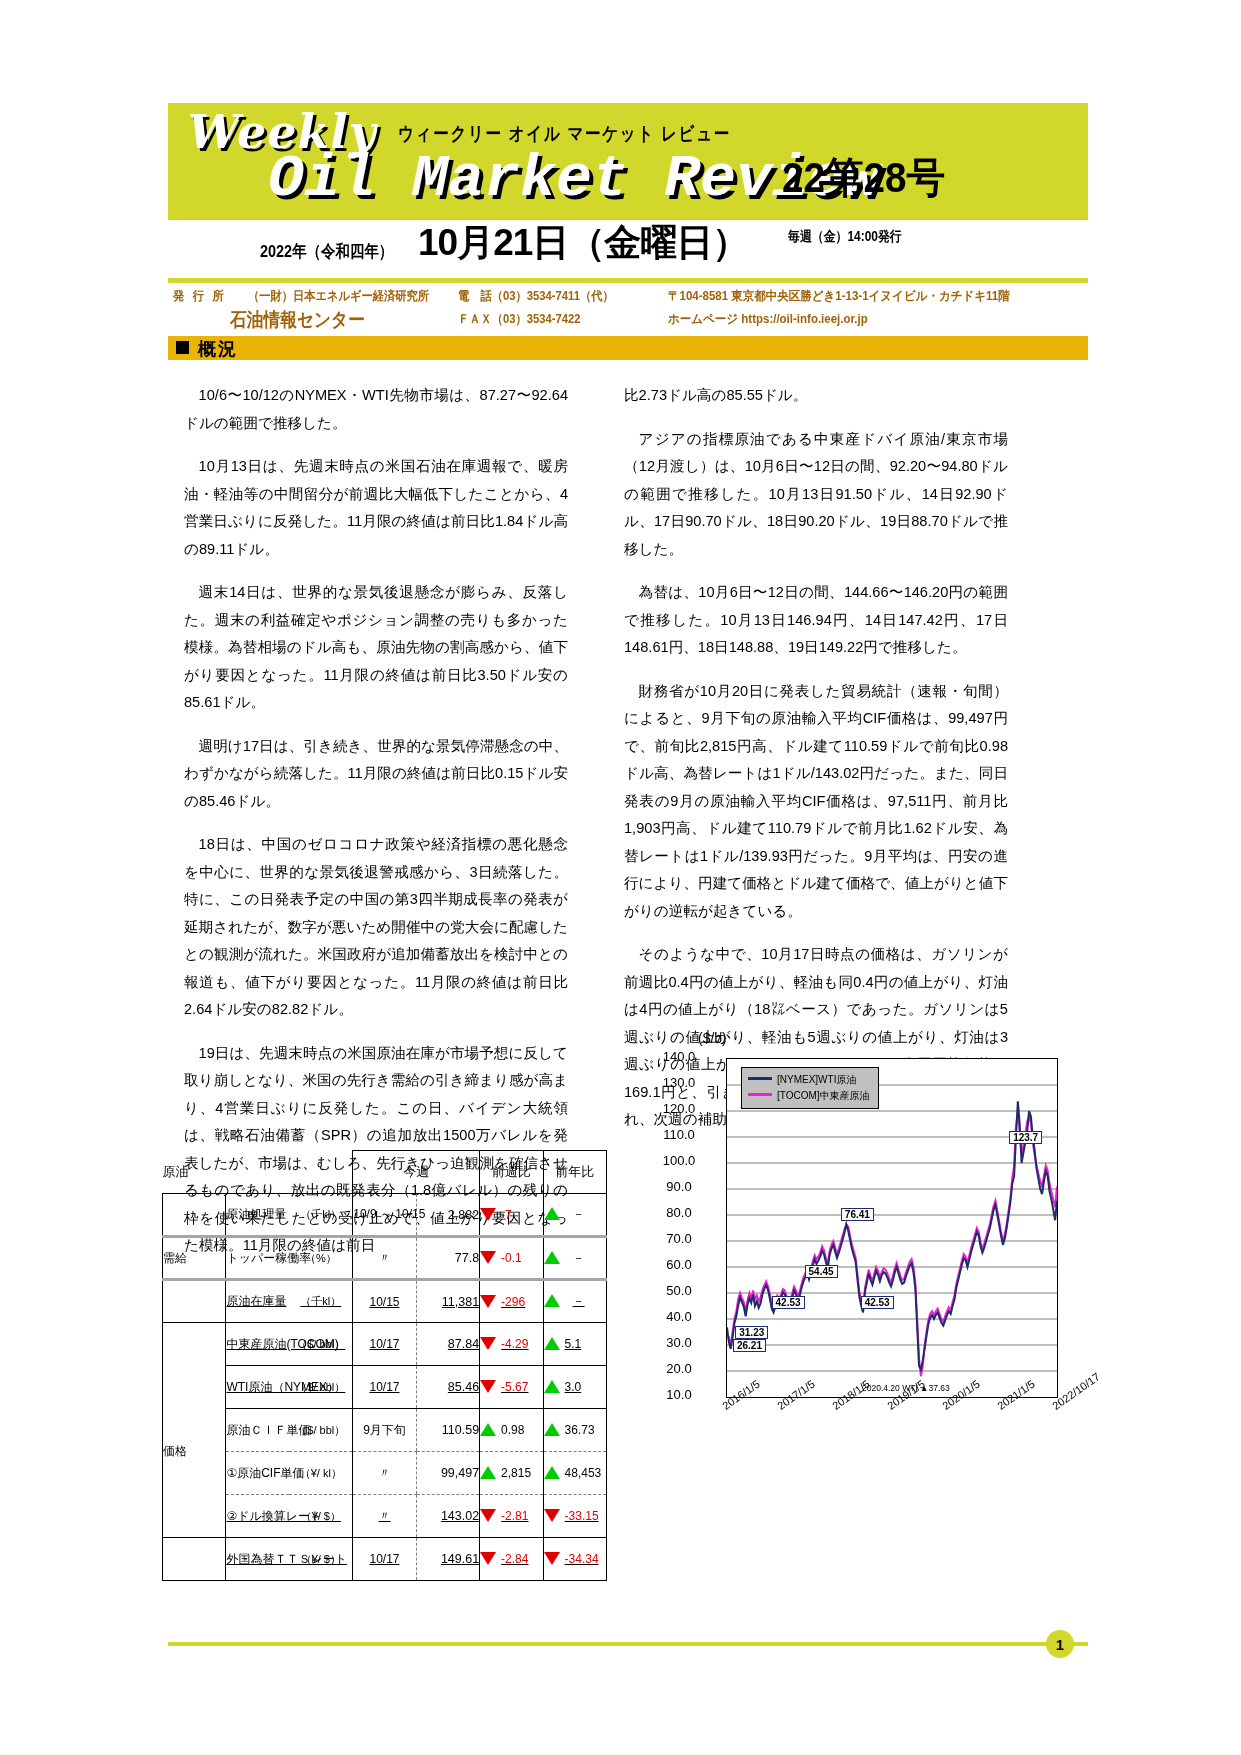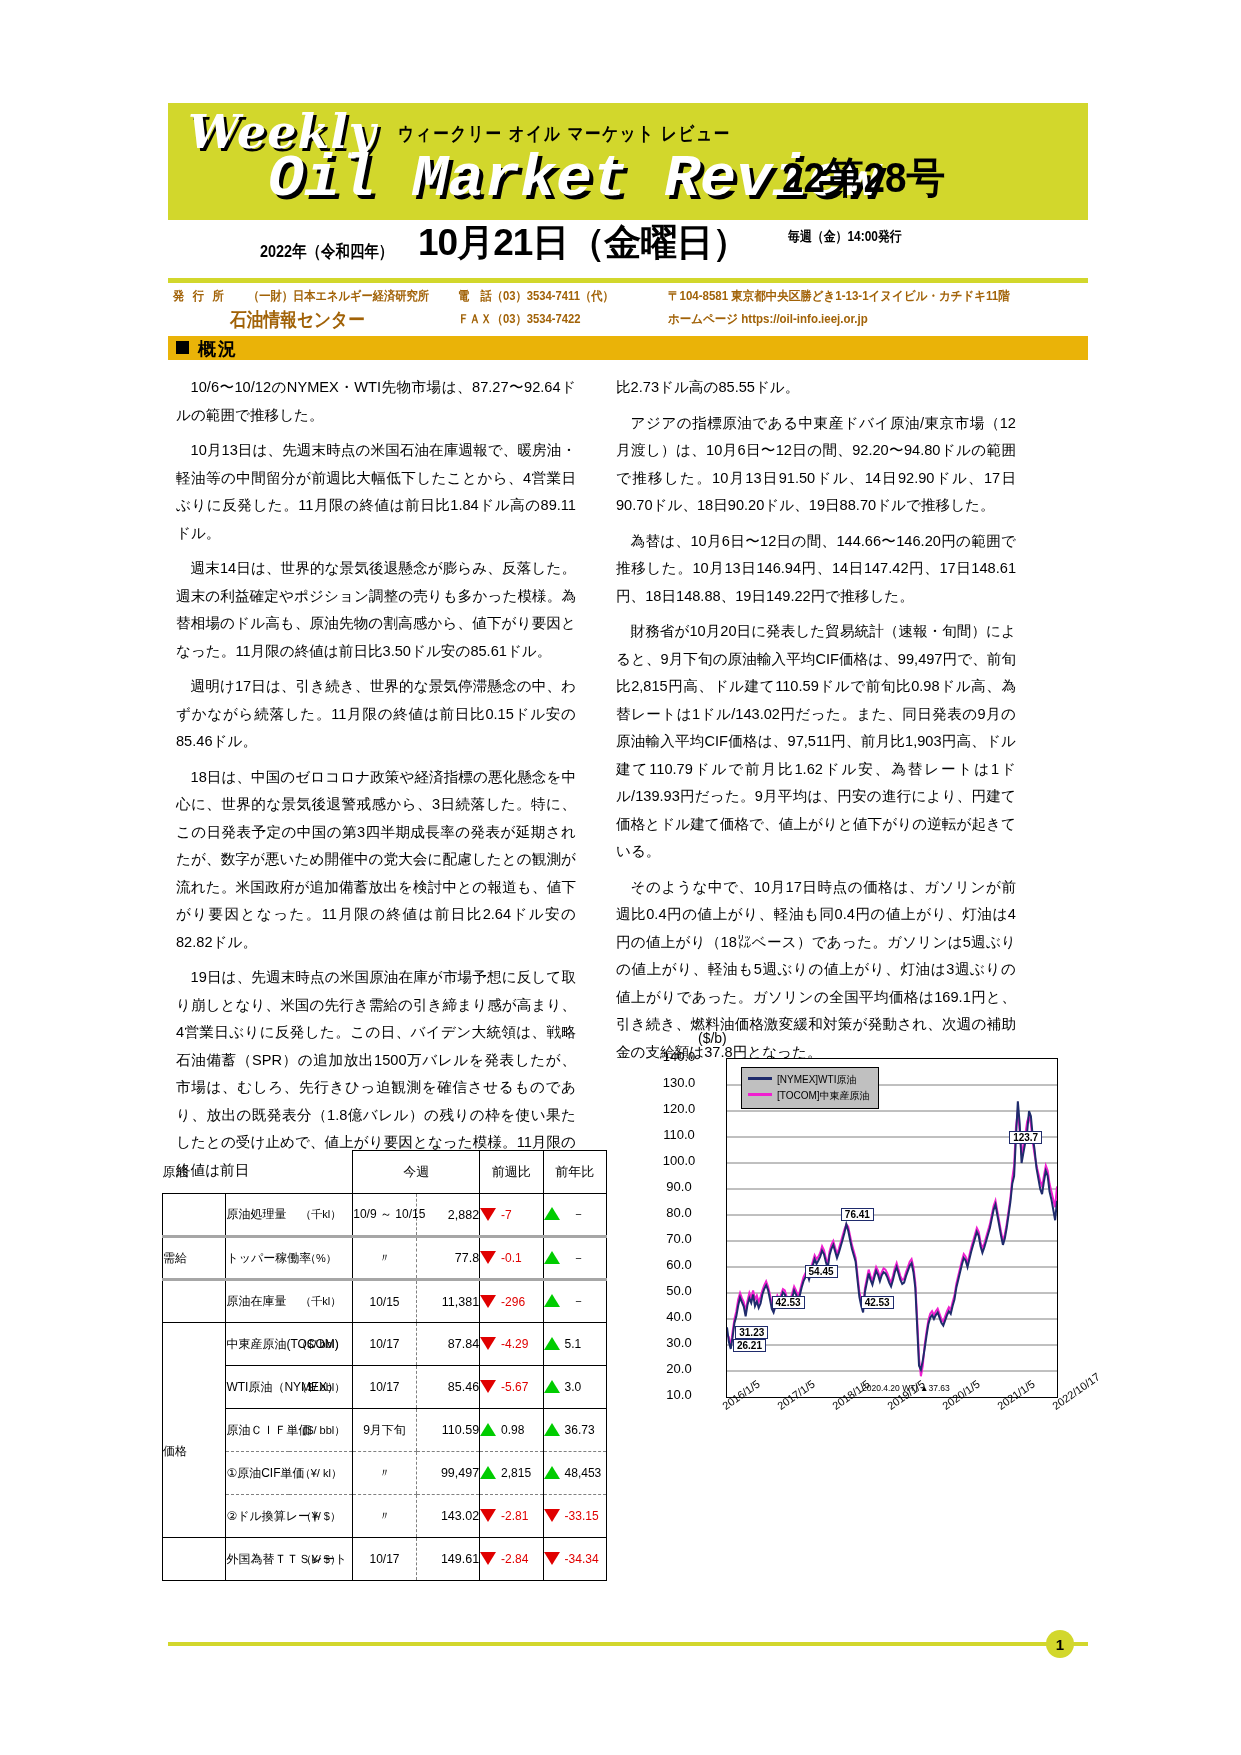--- a/index.html
+++ b/index.html
@@ -128,21 +128,21 @@
     letter-spacing:2px;
   }
 
   
   .col{
     position:absolute;top:366px;width:416px;
     font-size:14.6px;line-height:27.5px;color:#000;
     text-align:justify;
     font-family:"Liberation Sans","DejaVu Sans",sans-serif;
   }
-  .col p{margin:8px;text-indent:1em;}
+  .col p{margin:16px;text-indent:1em;}
   .col-left{left:168px;}
   .col-right{left:608px;}
 
   
   .tbl-wrap{
     position:absolute;left:162px;top:1150px;
     width:445px;
   }
   table.oil{
     border-collapse:collapse;
@@ -160,21 +160,21 @@
   .c-unit{width:52px;text-align:center;font-size:11px;white-space:nowrap;}
   .c-date{width:74px;text-align:center;font-size:12px;white-space:nowrap;}
   .c-val{width:50px;text-align:right;padding-right:4px;font-size:12.5px;}
   .c-chg{width:68px;text-align:left;font-size:12px;}
   .c-yoy{width:65px;text-align:left;font-size:12px;}
 
   .hdr td{height:48px;text-align:center;font-size:13px;font-weight:normal;}
   .hdr-orig{text-align:left !important;padding-left:5px;font-size:13px;}
 
   .bt{border-top:1.6px solid #000;}
-  .bb{border-bottom:1.6px solid #000;}
+  .bb{border-bottom:1.6px solid #000;text-decoration:underline;}
   .bl{border-left:1.6px solid #000;}
   .br{border-right:1.6px solid #000;}
   .dash-b{border-bottom:1.2px dashed #808080;}
   .gray-b{border-bottom:3px solid #a6a6a6;}
   .dashL{border-left:1.2px dashed #808080;}
 
   .tri{display:inline-block;width:0;height:0;vertical-align:-2px;margin-right:5px;}
   .tri-up{
     border-left:8px solid transparent;border-right:8px solid transparent;
     border-bottom:13px solid #00cc00;

